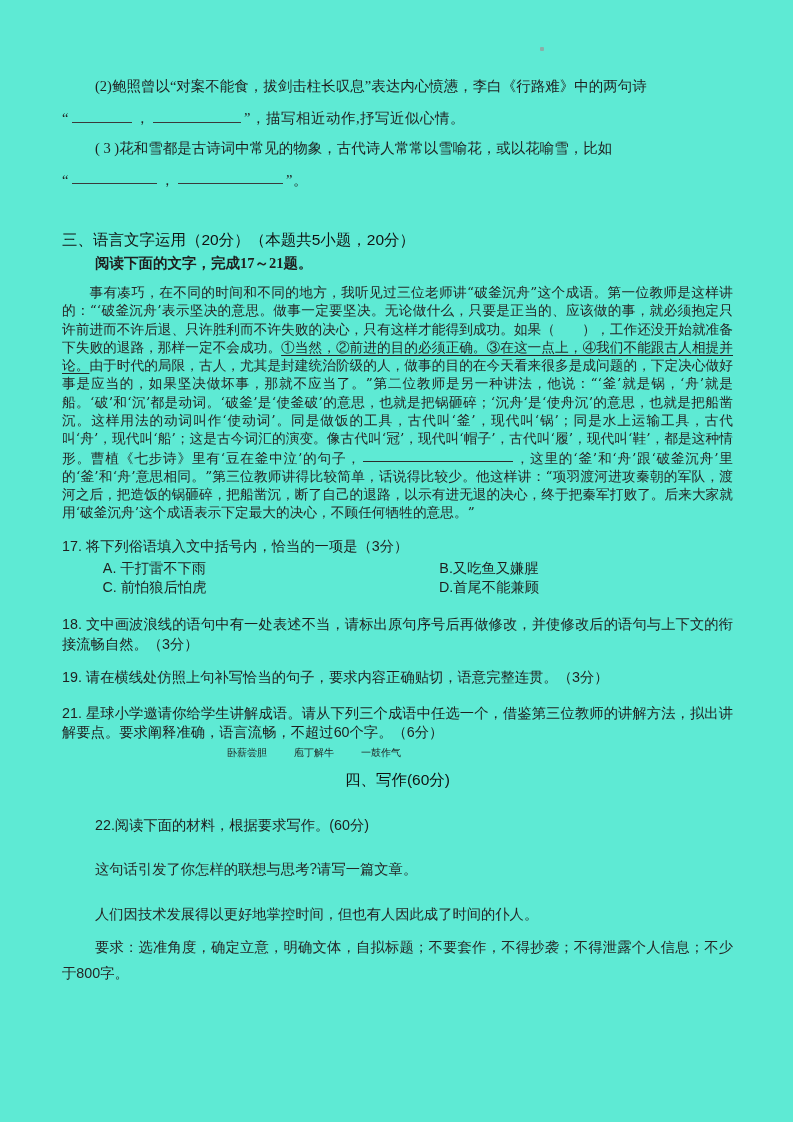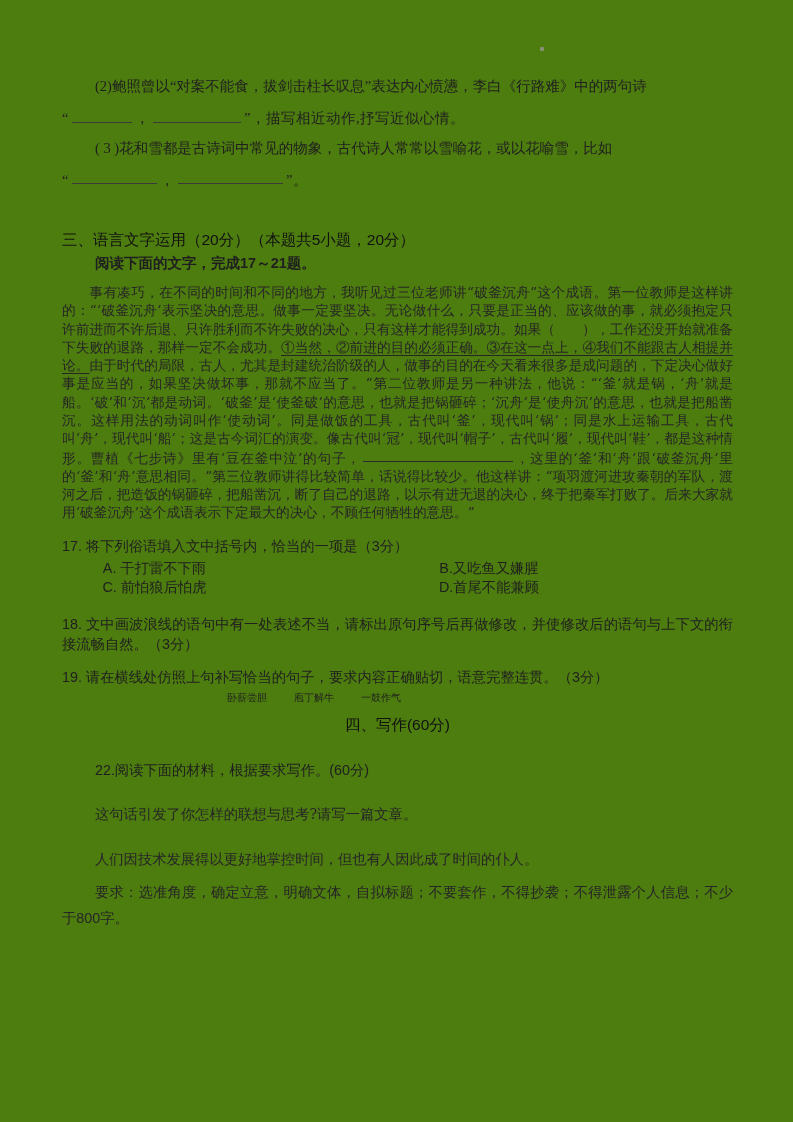--- a/index.html
+++ b/index.html
@@ -1,20 +1,20 @@
 <!DOCTYPE html>
 <html><head>
 <meta charset="utf-8">
 <style>
   html, body { margin: 0; padding: 0; background: #ffffff; }
   .page {
     position: relative;
     width: 793px;
     height: 1122px;
-    background: #4d7c0f;
+    background: #5eead4;
     color: #1f1f1f;
     font-family: "Liberation Serif", serif;
     overflow: hidden;
   }
   .content { padding: 76px 60px 0 62px; font-size: 14.5px; }
 
   
   .fill-line { margin: 0 0 0 33px; line-height: 21px; }
   .blank-line { margin: 10px 0 9px 0; line-height: 21px; letter-spacing: 0.5px; }
   .blank {
@@ -34,21 +34,21 @@
   .sec-heading {
     margin: 40px 0 0 0;
     font-size: 15.5px;
     font-weight: normal;
     font-family: "Liberation Sans", sans-serif;
     color: #111;
   }
   .instruction {
     margin: 3px 0 0 33px;
     font-weight: bold;
-    font-family: Liberation Sans, sans-serif;
+    font-family: Liberation Serif, serif;
     font-size: 14.5px;
   }
 
   
   .passage {
     margin-top: 10px;
     font-size: 13.7px;
     line-height: 18.3px;
     text-align: justify;
     text-indent: 2em;
@@ -139,20 +139,21 @@
     <p class="q q17">17. 将下列俗语填入文中括号内，恰当的一项是（3分）</p>
     <div class="options">
       <span>A. 干打雷不下雨</span>
       <span>B.又吃鱼又嫌腥</span>
       <span>C. 前怕狼后怕虎</span>
       <span>D.首尾不能兼顾</span>
     </div>
 
     <p class="q" style="margin-top:19px">18. 文中画波浪线的语句中有一处表述不当，请标出原句序号后再做修改，并使修改后的语句与上下文的衔接流畅自然。（3分）</p>
     <p class="q" style="margin-top:14px">19. 请在横线处仿照上句补写恰当的句子，要求内容正确贴切，语意完整连贯。（3分）</p>
+    <p class="q" style="margin-top:16px">21. 星球小学邀请你给学生讲解成语。请从下列三个成语中任选一个，借鉴第三位教师的讲解方法，拟出讲解要点。要求阐释准确，语言流畅，不超过60个字。（6分）</p>
 
     <div class="idioms">
       <span>卧薪尝胆</span>
       <span>庖丁解牛</span>
       <span>一鼓作气</span>
     </div>
 
     <h2 class="sec-heading sec4-heading">四、写作(60分)</h2>
     <p class="w-line">22.阅读下面的材料，根据要求写作。(60分)</p>
     <p class="w-line kaiti">这句话引发了你怎样的联想与思考?请写一篇文章。</p>

